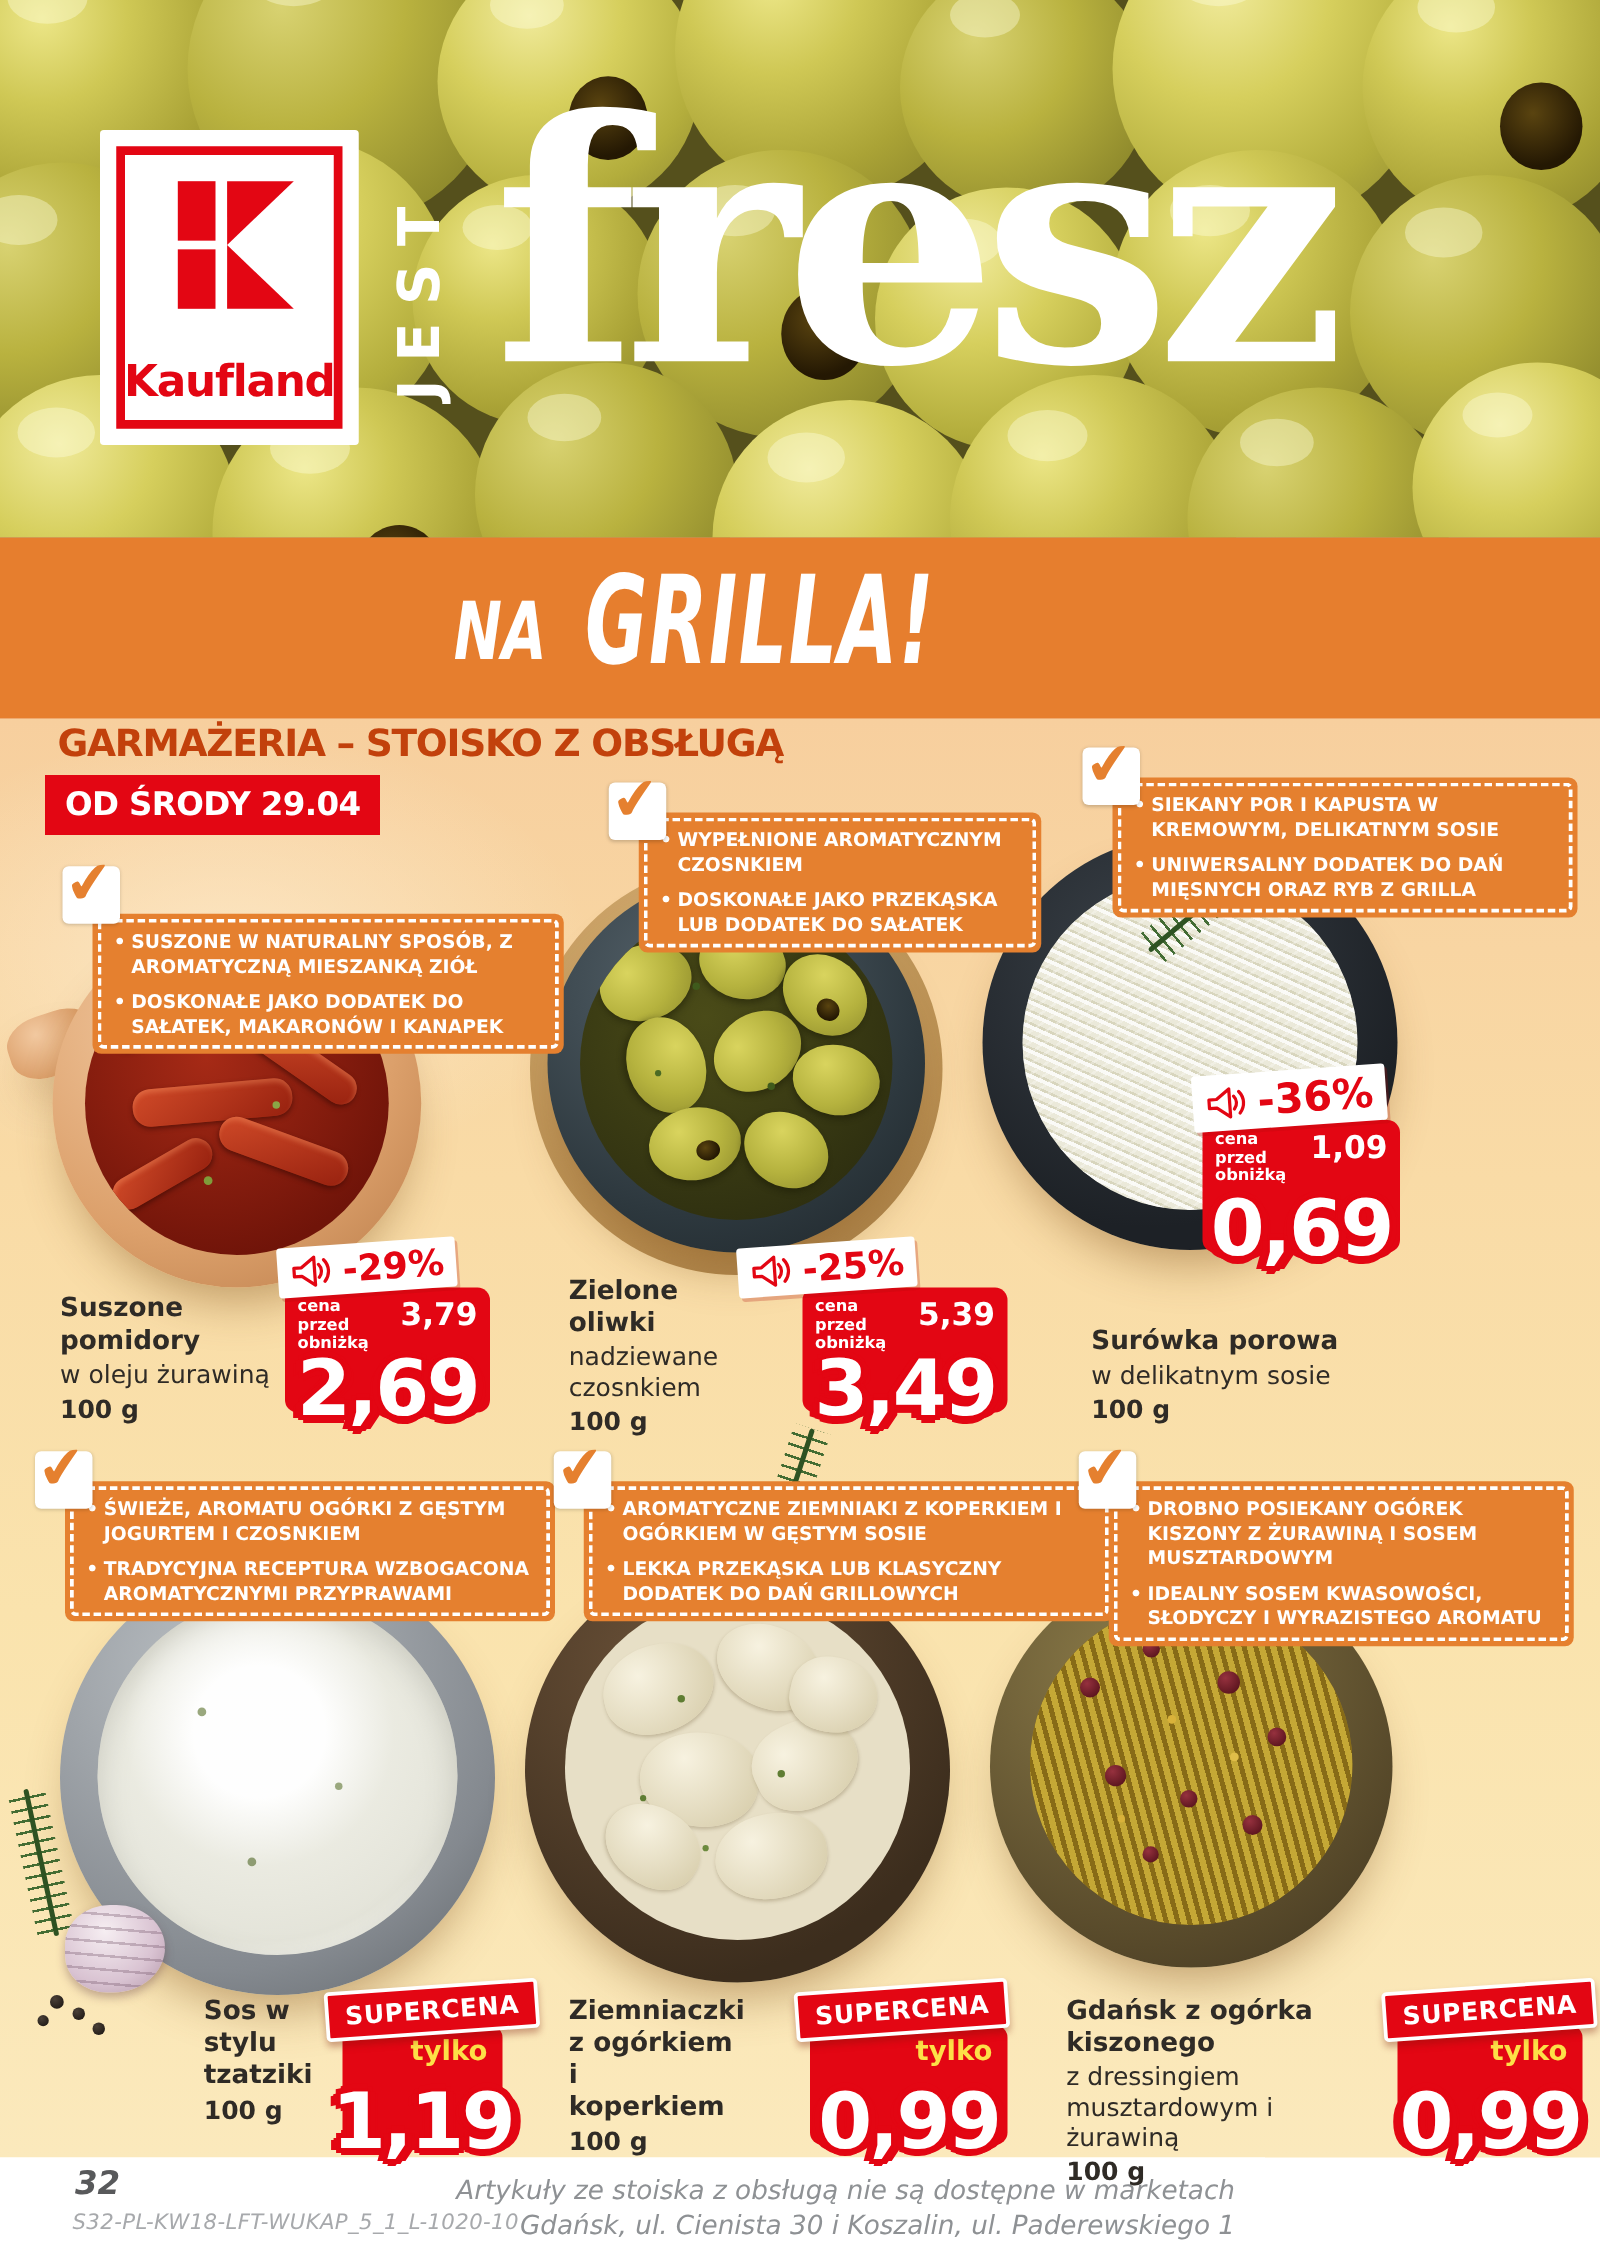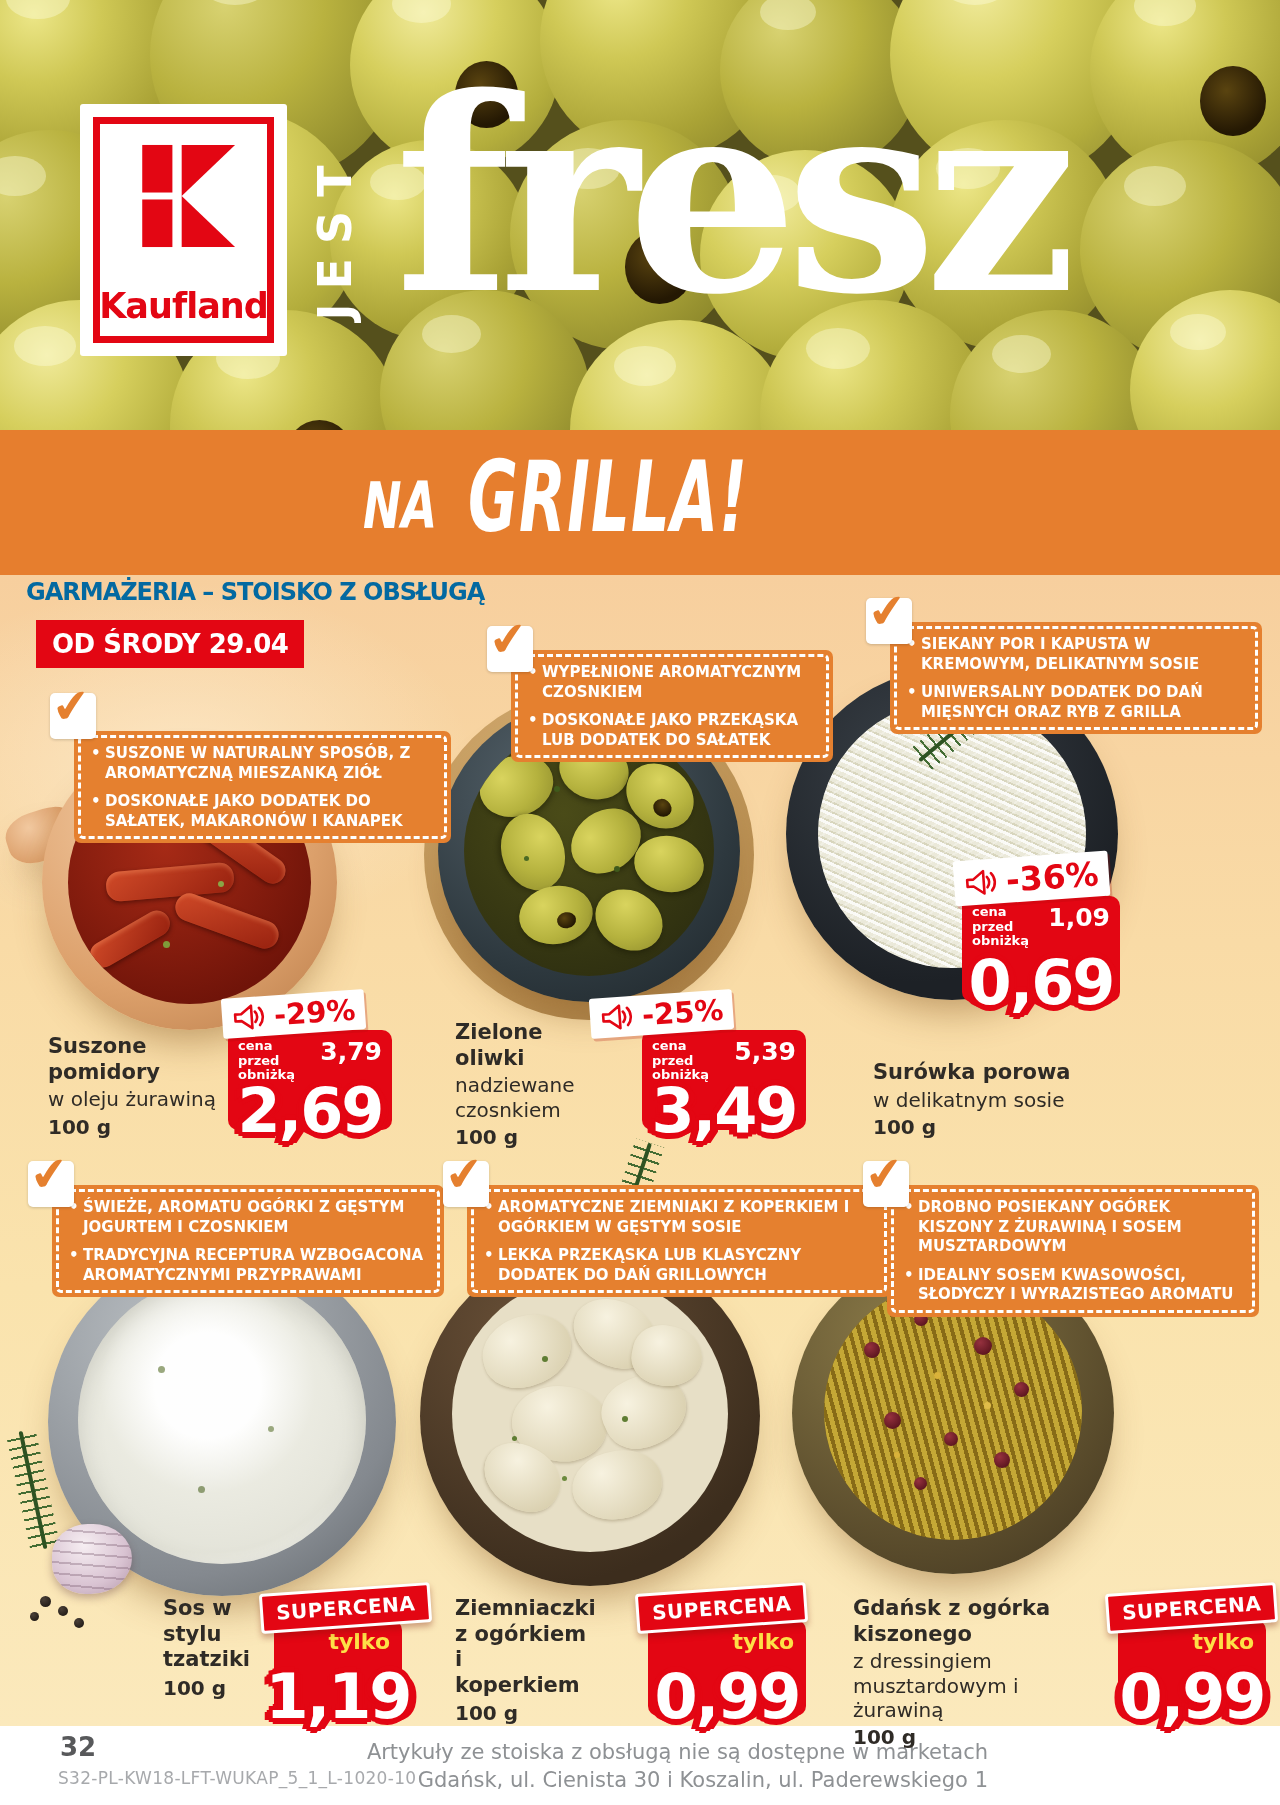--- a/index.html
+++ b/index.html
@@ -24,21 +24,21 @@
   #jest{position:absolute;left:210px;top:210px;width:250px;height:52px;transform:rotate(-90deg);
         color:#fff;font-size:46px;font-weight:700;letter-spacing:14px;text-align:center;line-height:52px;}
   #fresz{position:absolute;left:395px;top:62px;color:#fff;font-family:"DejaVu Serif","Liberation Serif",serif;
          font-weight:bold;font-size:268px;line-height:1;letter-spacing:-12px;}
   
   #band{position:absolute;left:0;top:430px;width:1280px;height:145px;background:#e67e2e;}
   
   #body-bg{position:absolute;left:0;top:575px;width:1280px;height:1151px;
      background-image:radial-gradient(ellipse 420px 260px at 180px 190px,rgba(255,243,220,.55),transparent 70%),
        linear-gradient(180deg,#f7cf9e 0%,#f9dba6 32%,#fae3ad 62%,#fbe9bc 100%);}
-  #heading{position:absolute;left:26px;top:578px;color:#0369a1;font-weight:800;font-size:24px;letter-spacing:-1px;}
+  #heading{position:absolute;left:46px;top:578px;color:#c2410c;font-weight:800;font-size:30px;letter-spacing:-1px;}
   #datebadge{position:absolute;left:36px;top:620px;background:#e30613;color:#fff;font-weight:800;
              font-size:26px;letter-spacing:-0.5px;padding:9px 16px;}
   
   .callout{position:absolute;background:#e5802f;border-radius:7px;padding:13px 16px 12px;color:#fff;z-index:6;}
   .callout::before{content:"";position:absolute;inset:4px;border:3px dashed #fff;border-radius:5px;pointer-events:none;}
   .bullet{position:relative;font-weight:700;font-size:15px;line-height:1.3;padding-left:15px;}
   .bullet::before{content:"•";position:absolute;left:1px;}
   .bullet + .bullet{margin-top:9px;}
   .check{position:absolute;width:46px;height:46px;background:#fff;border-radius:5px;z-index:7;
          box-shadow:0 1px 3px rgba(0,0,0,.18);}
@@ -87,21 +87,21 @@
   .tzaz::before{content:"";position:absolute;inset:0;border-radius:50%;
      background:radial-gradient(circle at 45% 38%,rgba(255,255,255,.95) 0 22%,rgba(226,226,214,.4) 45%,rgba(205,205,190,.35) 70%,transparent 78%);}
   .sprig{position:absolute;width:30px;background:repeating-linear-gradient(0deg,transparent 0 4px,rgba(58,102,44,.95) 4px 6px,transparent 6px 9px);z-index:4;}
   .sprig::before{content:"";position:absolute;left:13px;top:0;bottom:0;width:4px;background:#2e5222;border-radius:2px;}
   .pep{position:absolute;border-radius:50%;background:radial-gradient(circle at 35% 30%,#4a4038,#17120e);}
   .garlic{position:absolute;width:80px;height:70px;border-radius:48% 52% 55% 45%;z-index:4;overflow:hidden;
      background:radial-gradient(circle at 40% 30%,#f6eef2,#d9c3d2 60%,#b295a8);box-shadow:0 4px 8px rgba(90,50,60,.35);}
   .garlic::before{content:"";position:absolute;inset:0;
      background:repeating-linear-gradient(5deg,transparent 0 9px,rgba(120,90,110,.35) 9px 11px);}
   
-  #footer{position:absolute;left:0;top:1726px;width:1012px;height:79px;background:#fff;}
+  #footer{position:absolute;left:0;top:1726px;width:1012px;height:79px;background:#fff;font-style:italic;}
   #pageno{position:absolute;left:60px;top:6px;font-size:26px;font-weight:700;color:#58595b;}
   #pcode{position:absolute;left:58px;top:42px;font-size:17px;color:#a7a9ac;letter-spacing:.3px;}
   #fnote{position:absolute;right:24px;top:12px;text-align:right;font-size:21px;color:#8e9194;line-height:1.35;}
 </style>
 </head>
 <body>
 
 <div id="page">
 
   <div id="hero">

